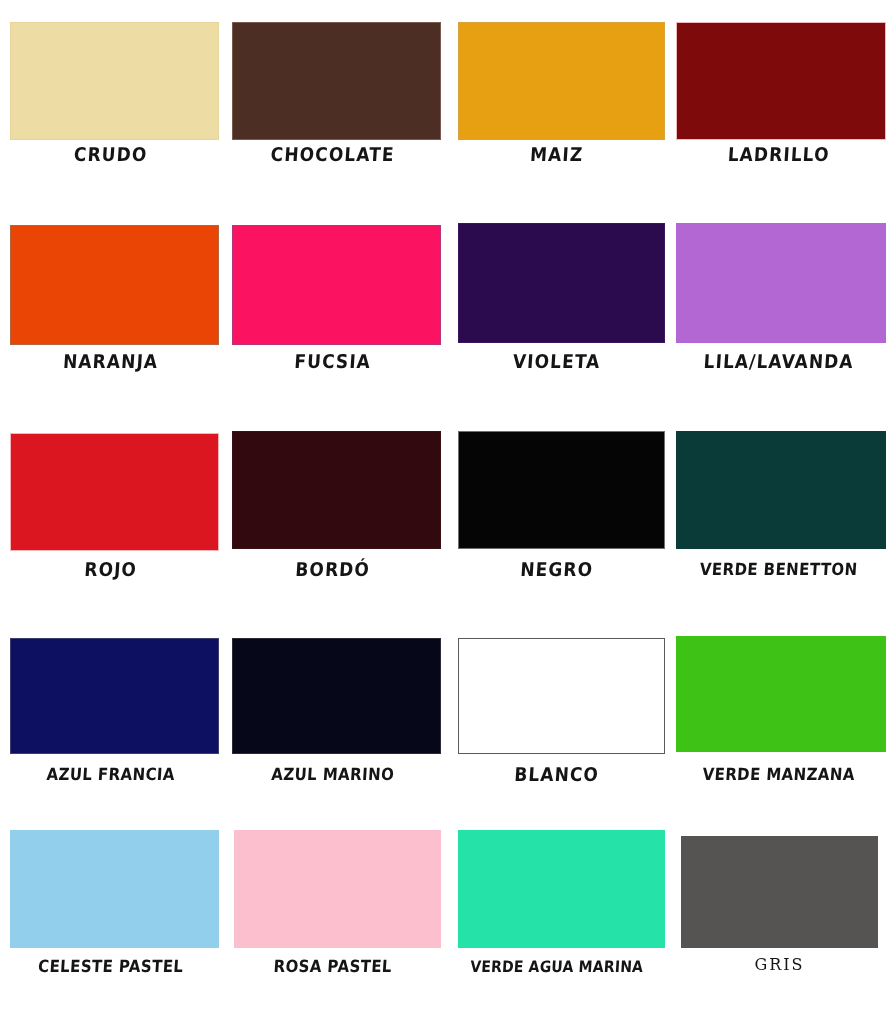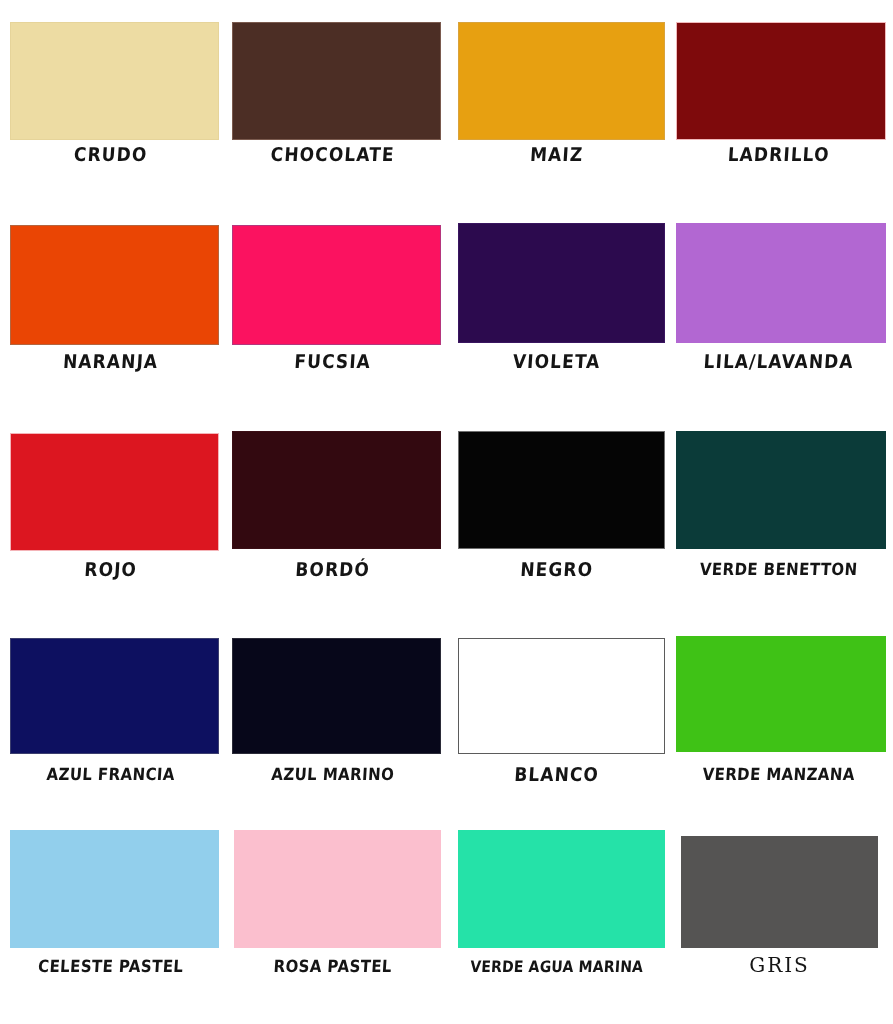--- a/index.html
+++ b/index.html
@@ -72,21 +72,21 @@
     color: #151515;
     line-height: 22px;
     white-space: nowrap;
     
     transform: scaleY(1.12) skewX(-4deg);
     transform-origin: center top;
   }
   .chip-label.plain {
     font-family: "DejaVu Serif", serif;
     font-weight: 400;
-    font-size: 20px;
+    font-size: 16px;
     letter-spacing: 2px;
     transform: none;
   }
   .chip-label.small {
     font-size: 15px;
     letter-spacing: 0.4px;
   }
   .chip-label.tiny {
     font-size: 14px;
     letter-spacing: 0.2px;

